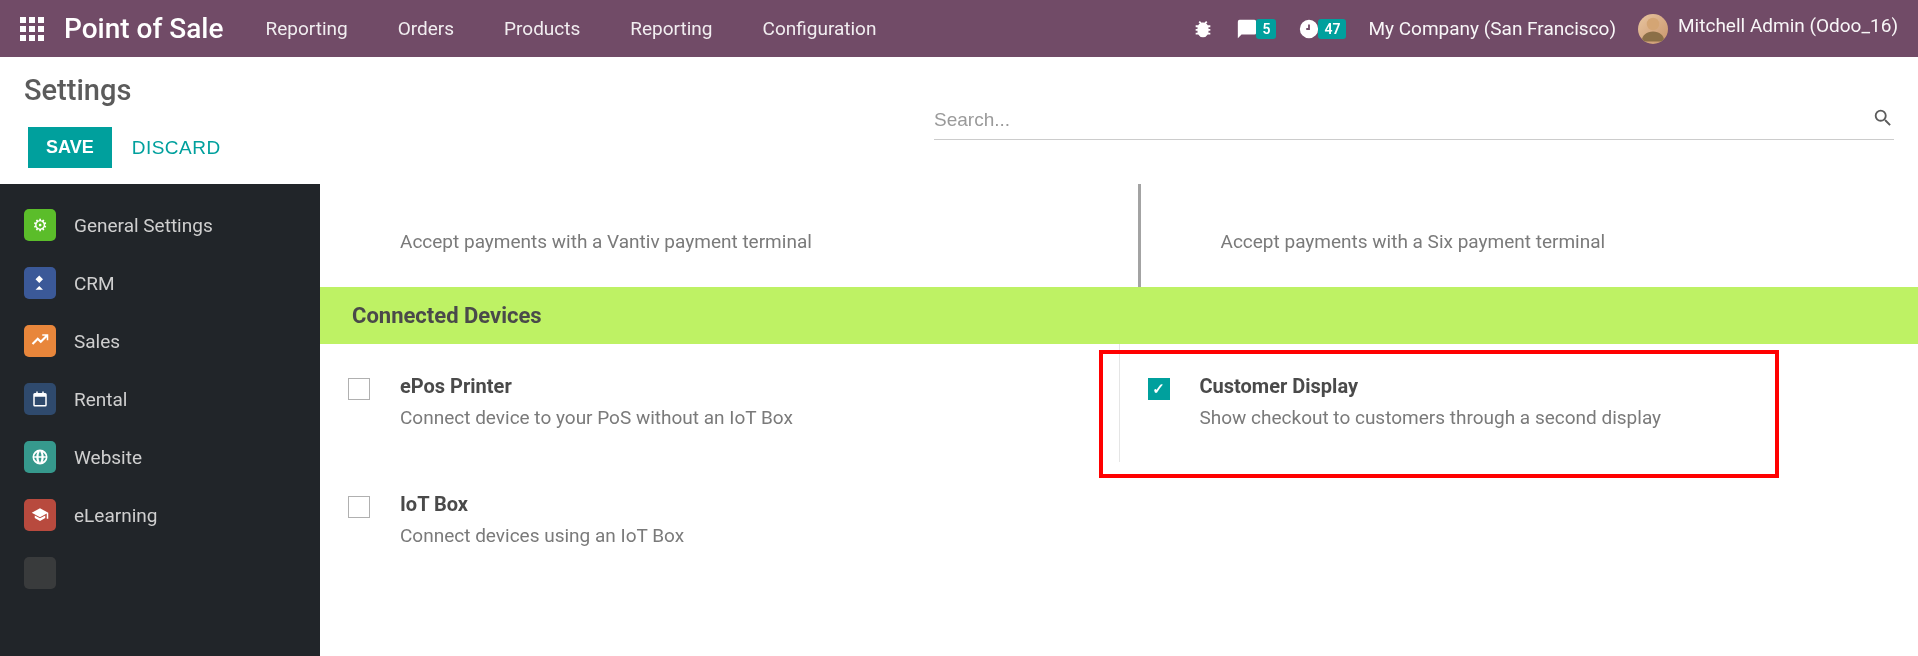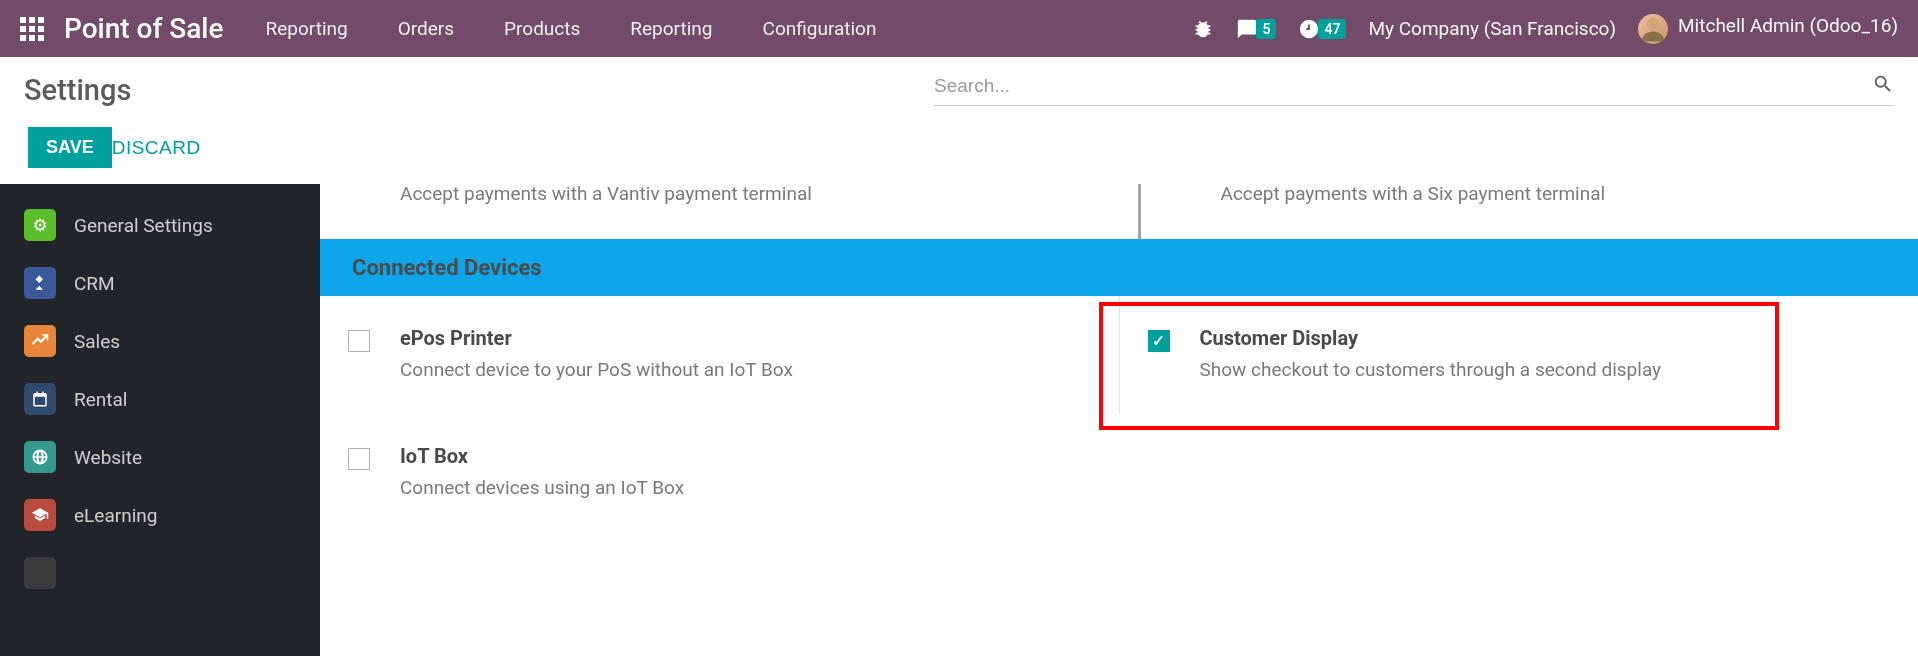--- a/index.html
+++ b/index.html
@@ -15,29 +15,29 @@
 .navbar .spacer { flex: 1; }
 .navbar .right { display: flex; align-items: center; gap: 22px; }
 .navbar .icon-btn { position: relative; cursor: pointer; display: flex; align-items: center; }
 .navbar .badge { background: #00A09D; color: #fff; font-size: 14px; font-weight: 600; padding: 0 6px; border-radius: 3px; line-height: 20px; margin-left: -2px; }
 .navbar .company { font-size: 19px; color: rgba(255,255,255,.95); cursor: pointer; }
 .navbar .user { display: flex; gap: 10px; cursor: pointer; }
 .navbar .avatar { width: 30px; height: 30px; border-radius: 50%; background: linear-gradient(135deg,#e8c5a0,#c9956b); display: flex; align-items: center; justify-content: center; overflow: hidden; }
 .navbar .user-name { font-size: 19px; color: rgba(255,255,255,.95); }
 
 
-.header { display: flex; align-items: flex-start; padding: 16px 24px 0 24px; height: 60px; }
+.header { display: flex; align-items: flex-start; padding: 16px 24px 0 24px; height: 60px; flex-direction: column; }
 .header .title { font-size: 29px; font-weight: 500; color: #5b5b5b; }
 .header .search-wrap { margin-left: auto; width: 960px; display: flex; align-items: center; border-bottom: 1px solid #ccc; padding-bottom: 6px; }
 .header .search-input { flex: 1; border: none; outline: none; font-size: 19px; color: #333; background: transparent; }
 .header .search-input::placeholder { color: #9a9a9a; }
 .header .search-icon { color: #5b5b5b; cursor: pointer; }
 
 
-.actions { display: flex; align-items: center; padding: 10px 0 16px 28px; }
+.actions { display: flex; align-items: center; padding: 10px 0 16px 28px; gap: 20px; }
 .actions .btn-save { background: #00A09D; color: #fff; border: none; padding: 10px 18px; font-size: 18px; font-weight: 600; cursor: pointer; }
 .actions .btn-discard { background: transparent; color: #00A09D; border: none; font-size: 19px; font-weight: 500; cursor: pointer; letter-spacing: .5px; }
 
 
 .main { display: flex; height: calc(656px - 57px - 60px - 55px); position: relative; }
 
 
 .sidebar { width: 320px; background: #212529; color: #cfcfcf; padding-top: 12px; height: 100%; overflow: hidden; }
 .sidebar .sb-item { display: flex; align-items: center; gap: 18px; padding: 13px 24px; cursor: pointer; }
 .sidebar .sb-icon { width: 32px; height: 32px; border-radius: 5px; display: flex; align-items: center; justify-content: center; font-size: 17px; color: #fff; flex-shrink: 0; }
@@ -51,24 +51,24 @@
 .bg-grey { background: #444; }
 
 
 .content { flex: 1; overflow-y: auto; position: relative; padding-bottom: 40px; }
 .content::-webkit-scrollbar { width: 18px; }
 .content::-webkit-scrollbar-track { background: #f0f0f0; }
 .content::-webkit-scrollbar-thumb { background: #c1c1c1; border-radius: 2px; }
 
 .partial-row { display: flex; gap: 40px; margin-top: -10px; }
 .setting-block { flex: 1; padding: 6px 28px 30px 80px; position: relative; }
-.setting-block .desc { font-size: 19px; color: #7a7a7a; line-height: 1.5; }
+.setting-block .desc { font-size: 19px; color: #7a7a7a; line-height: 1.5; margin-top: 48px; }
 .setting-block + .setting-block { border-left: 3px solid #a3a3a3; }
 
-.section-header { background: #0ea5e9; padding: 16px 32px; font-size: 22px; font-weight: 700; color: #4a4a4a; }
+.section-header { background: #bef264; padding: 16px 32px; font-size: 22px; font-weight: 700; color: #4a4a4a; }
 
 .settings-row { display: flex; }
 .setting-box { flex: 1; padding: 30px 28px; position: relative; display: flex; }
 .setting-box + .setting-box { border-left: 1px solid #e5e5e5; }
 .setting-box .cb { width: 22px; height: 22px; border: 1px solid #b0b0b0; margin-right: 30px; margin-top: 4px; flex-shrink: 0; cursor: pointer; display: flex; align-items: center; justify-content: center; }
 .setting-box .cb.checked { background: #00A09D; border-color: #00A09D; }
 .setting-box .cb.checked::after { content: "✓"; color: #fff; font-weight: bold; font-size: 15px; }
 .setting-box .txt .title { font-size: 20px; font-weight: 700; color: #4a4a4a; margin-bottom: 6px; }
 .setting-box .txt .desc { font-size: 19px; color: #7a7a7a; line-height: 1.5; }
 

